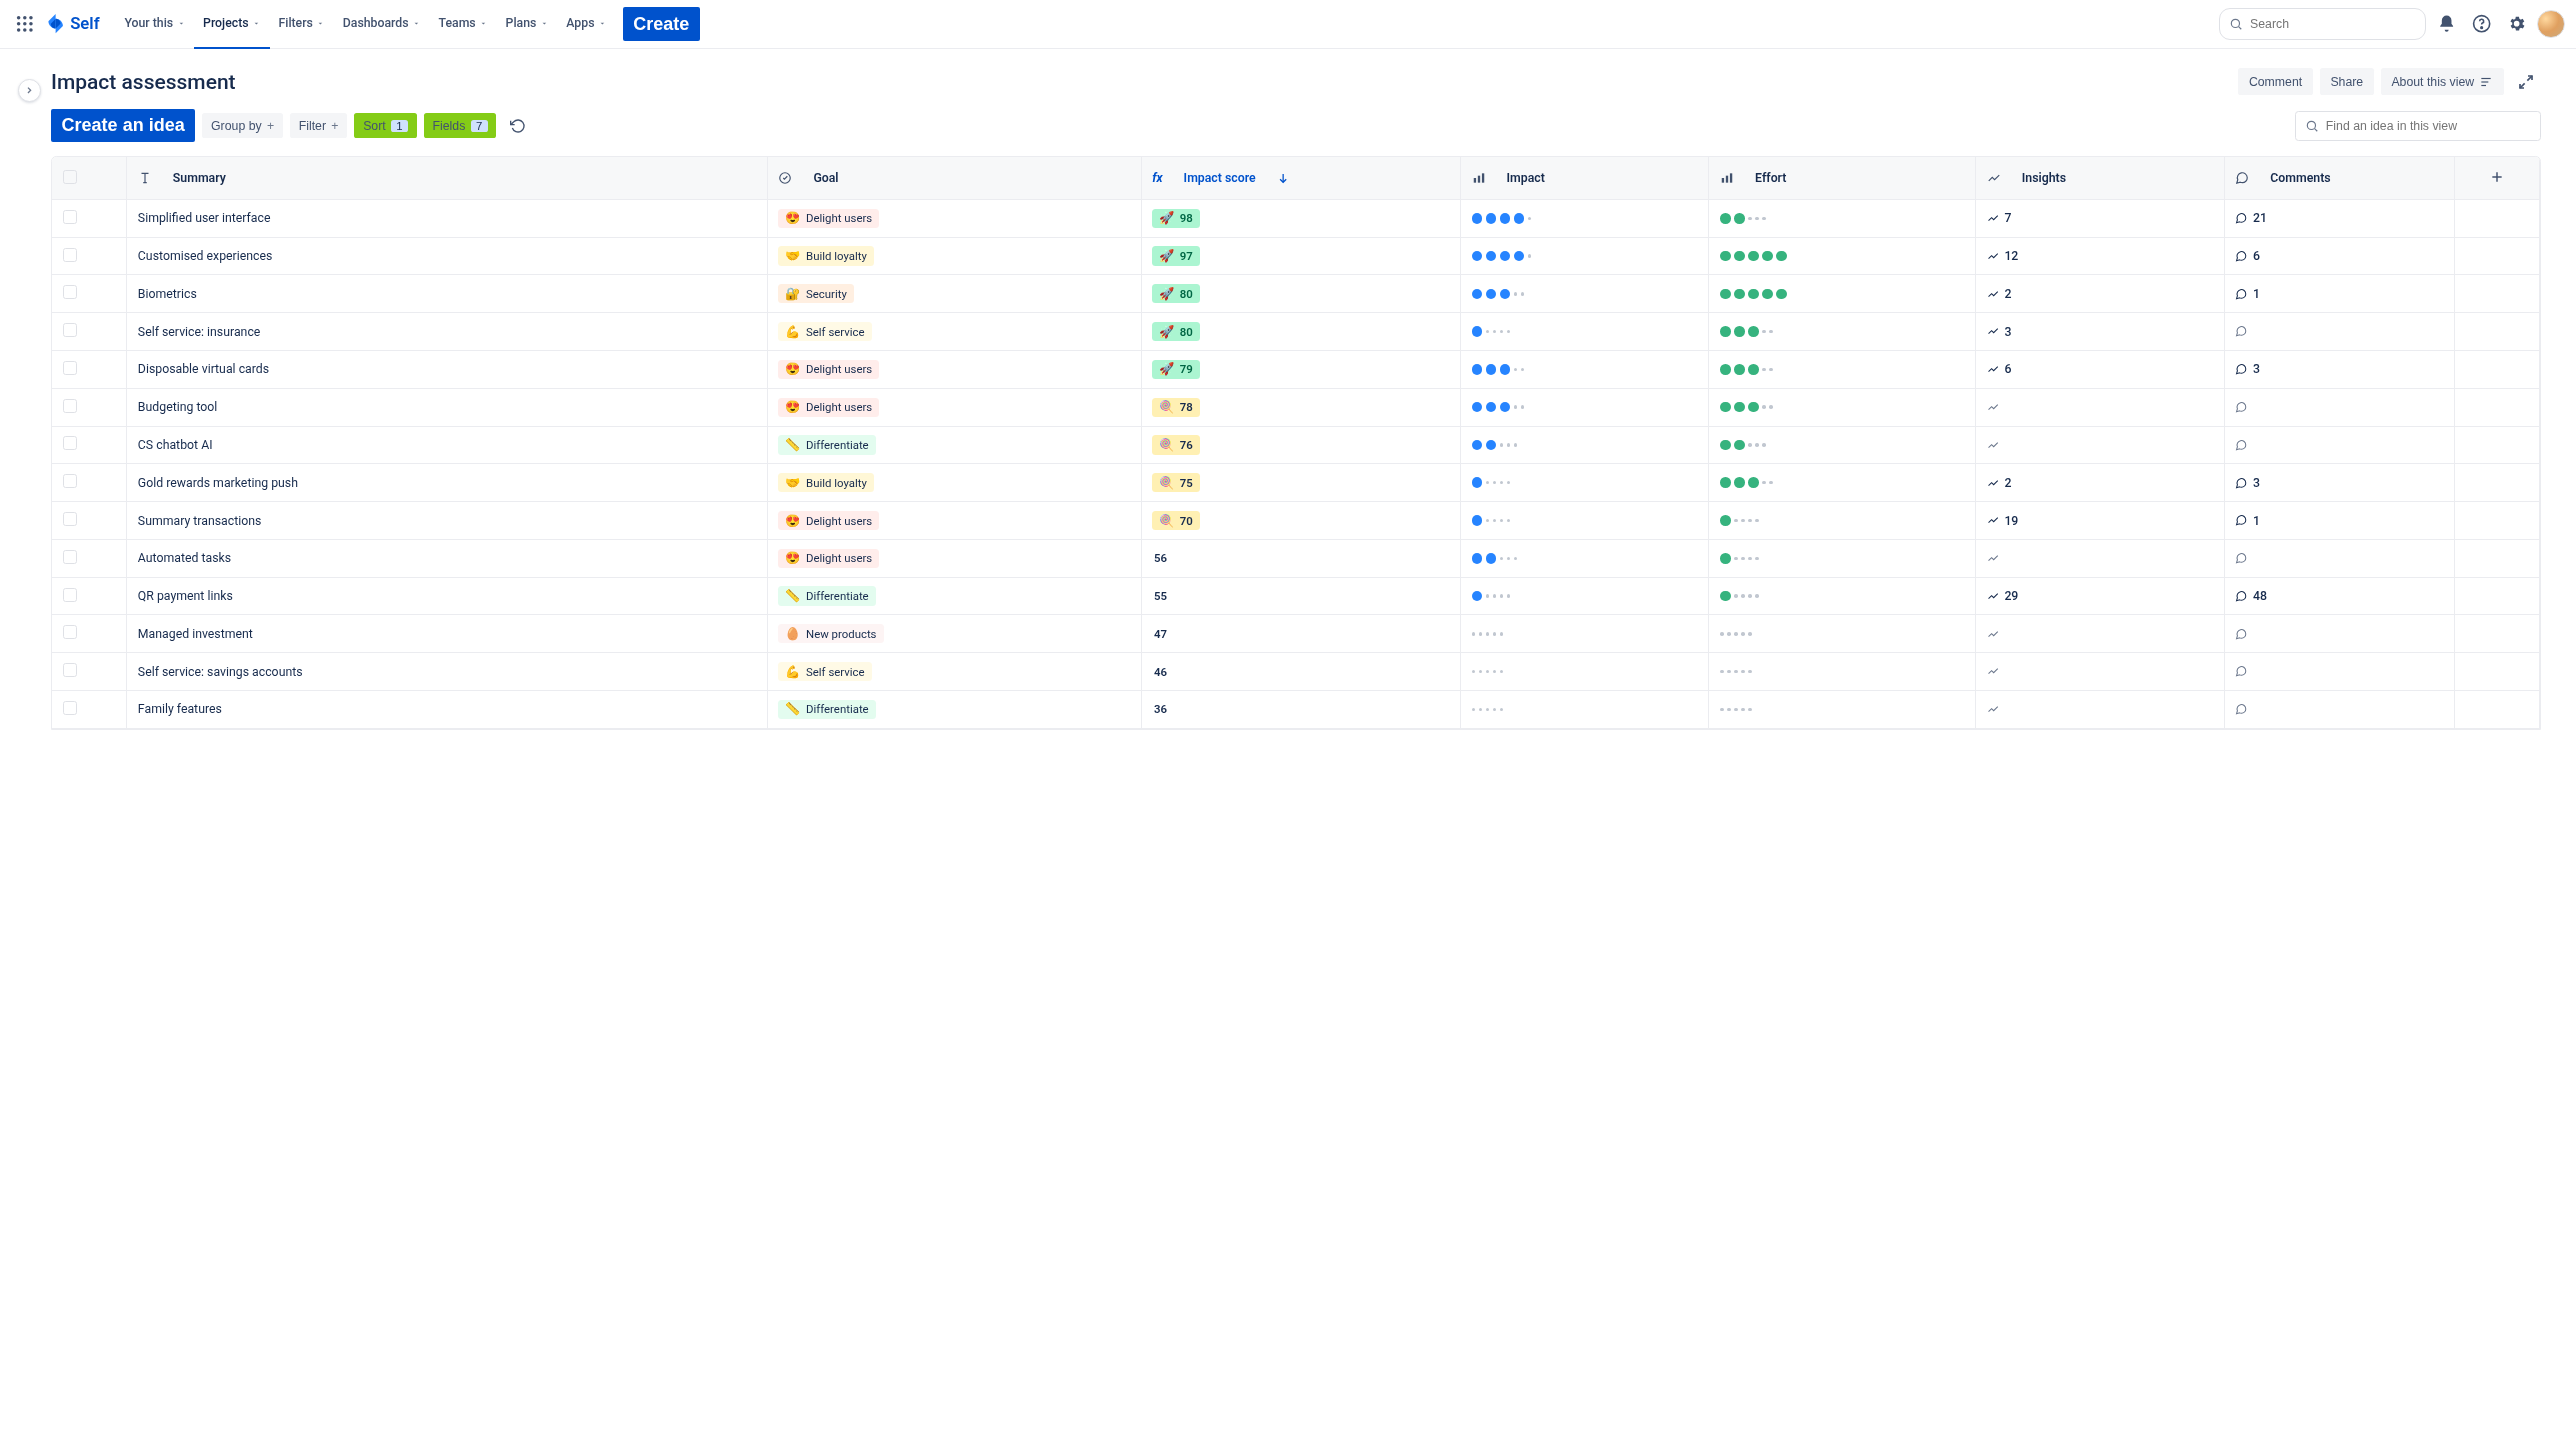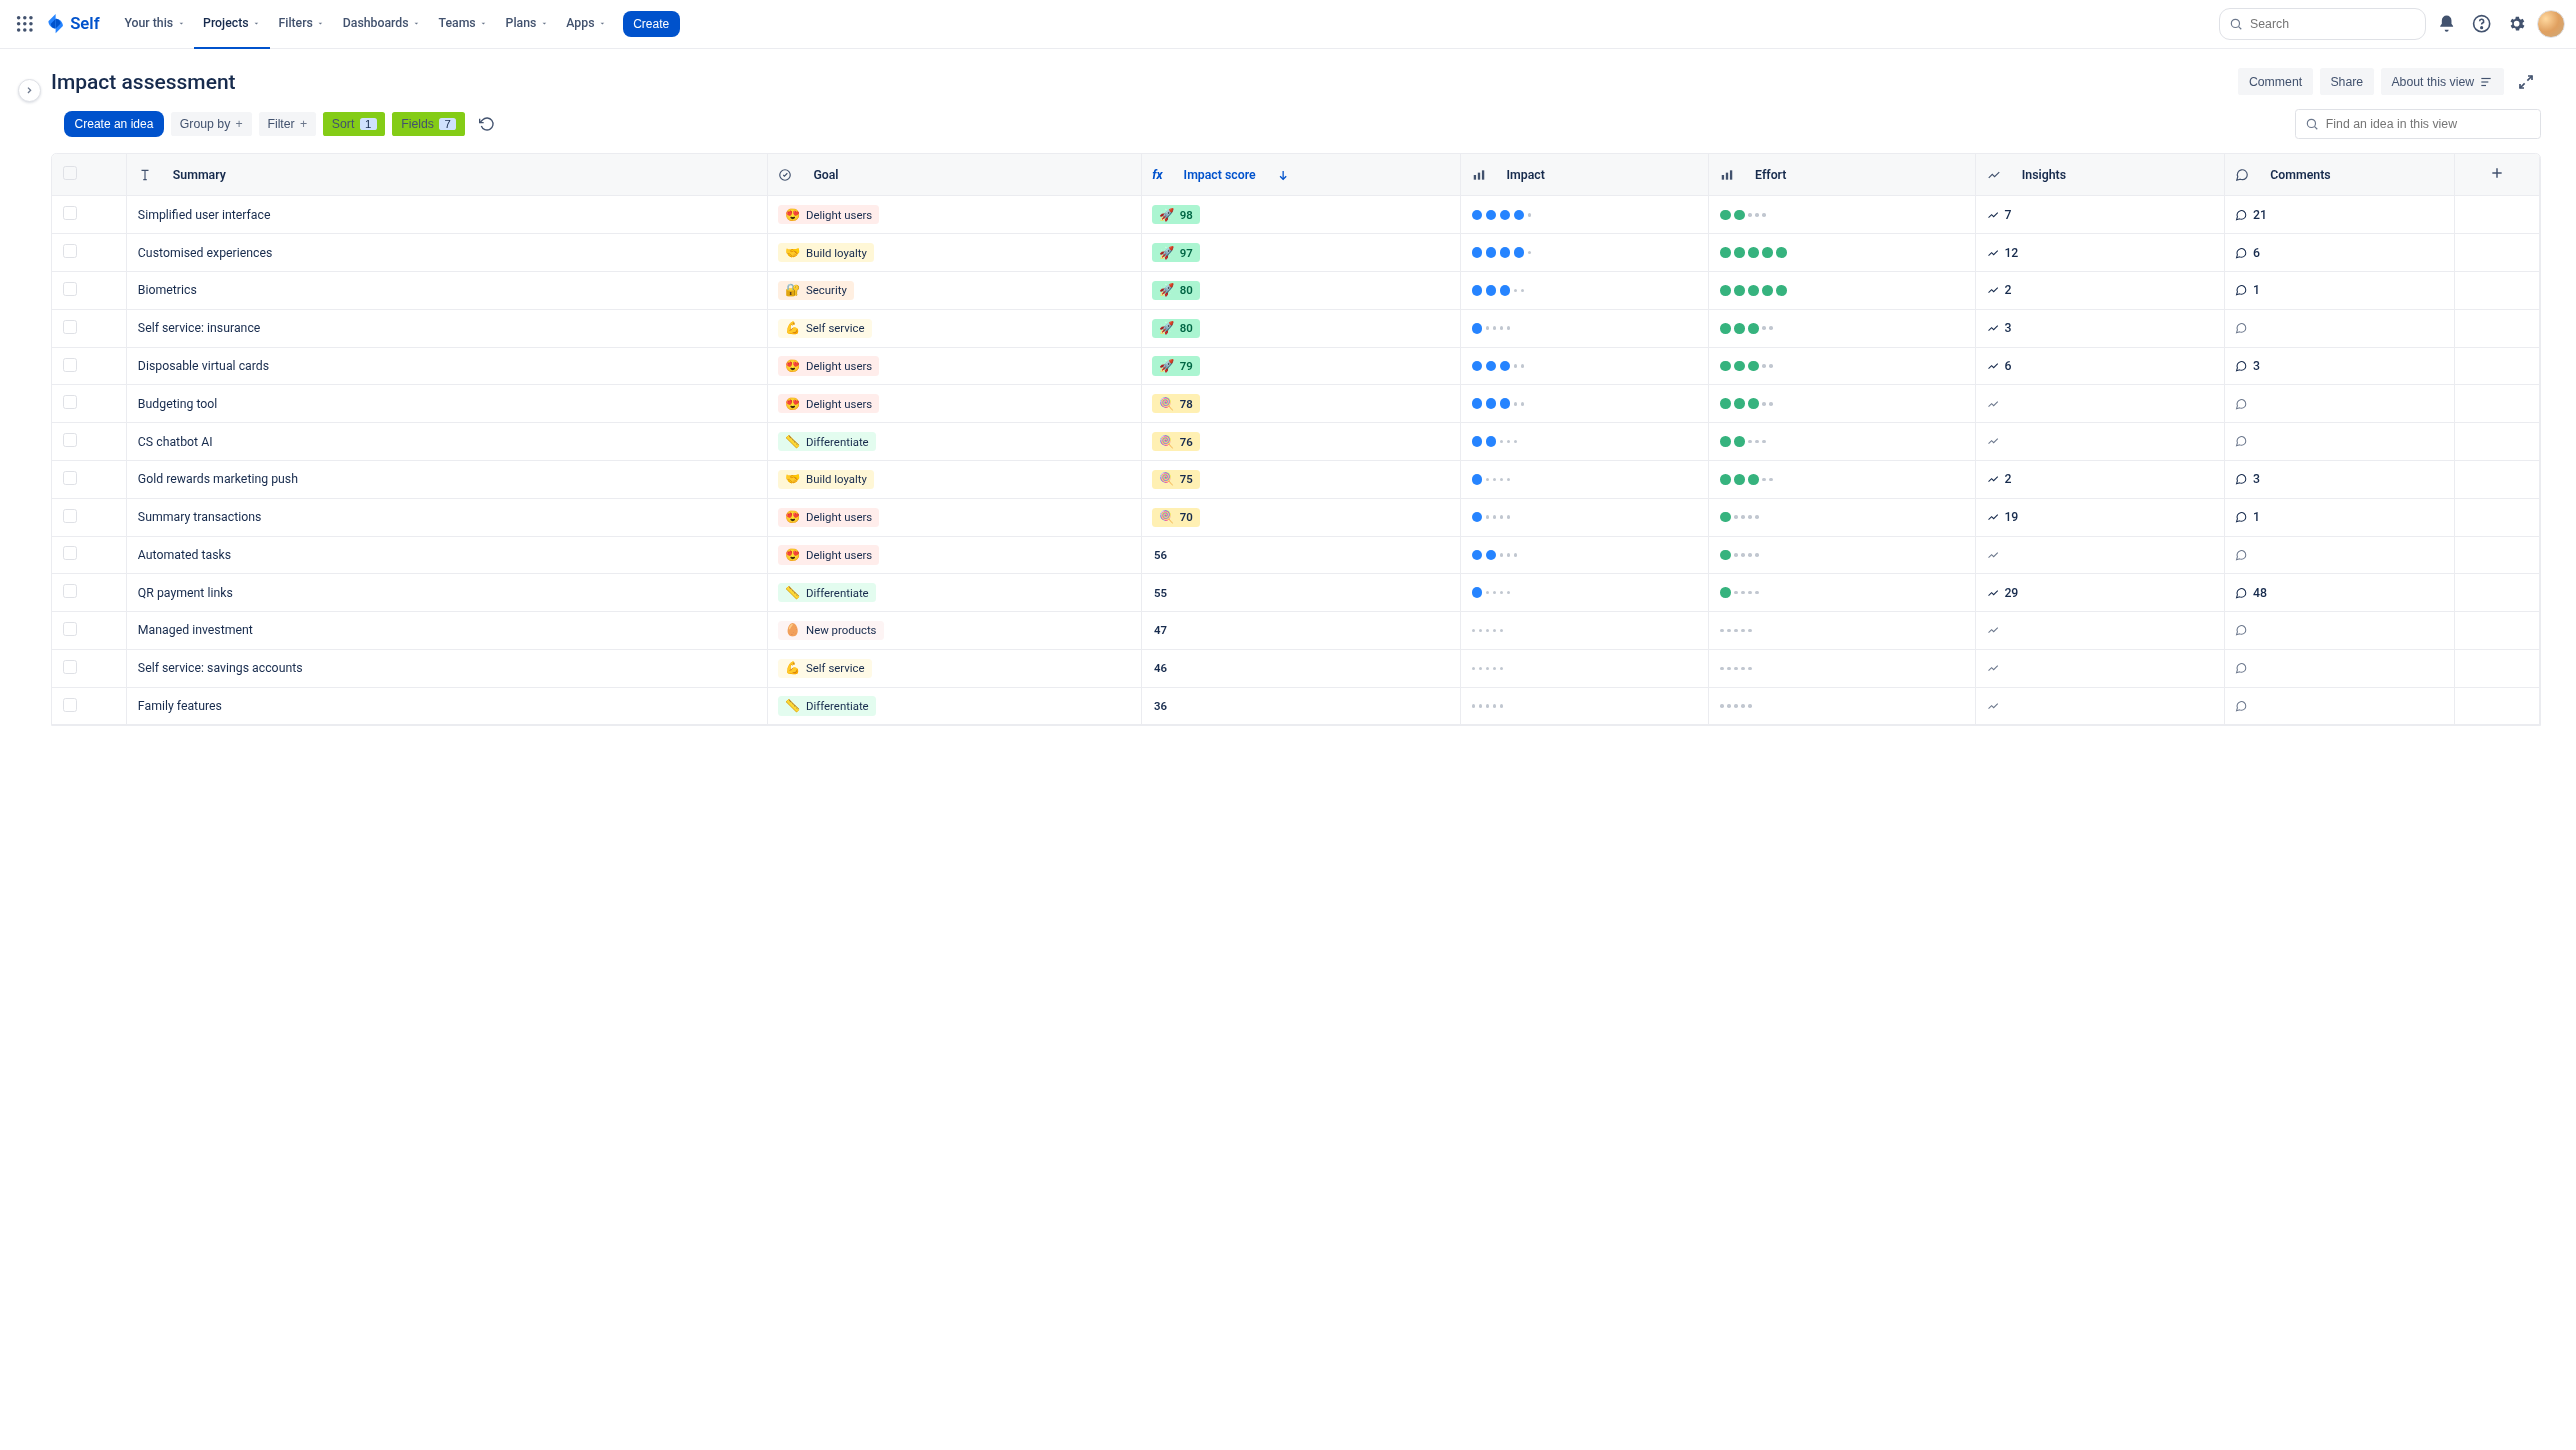--- a/index.html
+++ b/index.html
@@ -40,24 +40,24 @@
     cursor: pointer;
     font-weight: 500;
     border-bottom: 2.6px solid transparent;
   }
   .nav-item.active { border-bottom-color: #0052CC; color: #172B4D; }
   .chev { margin-left: 3.5px; fill:#6B778C; }
   .btn-primary {
     background: #0052CC;
     color: #fff;
     border: none;
-    border-radius: 8px;
+    border-radius: 2px;
     padding: 6.2px 10.6px;
-    font-weight: 400;
-    font-size: 12px;
+    font-weight: 700;
+    font-size: 18px;
     cursor: pointer;
     margin-left: 7px;
   }
   .topnav .spacer { flex: 1; }
   .search-box {
     display: flex; align-items: center;
     border: 0.9px solid #DFE1E6;
     border-radius: 11px;
     height: 32px;
     width: 207px;
@@ -362,21 +362,21 @@
       <svg width="16" height="16" viewBox="0 0 24 24" fill="none" stroke="#42526E" stroke-width="2.5">
           <polyline points="15 3 21 3 21 9"></polyline>
           <polyline points="9 21 3 21 3 15"></polyline>
           <line x1="21" y1="3" x2="14" y2="10"></line>
           <line x1="3" y1="21" x2="10" y2="14"></line>
         </svg>
     </div>
   </div>
 
   <div class="toolbar">
-    <button class="btn-primary" style="margin-left:13px;">Create an idea</button>
+    <button class="btn-primary" style="margin-left:0;">Create an idea</button>
     <button class="chip">
       <span>Group by</span>
         <span class="plus">+</span>
     </button>
     <button class="chip">
       <span>Filter</span>
         <span class="plus">+</span>
     </button>
     <button class="chip blueish">
       <span>Sort</span>

